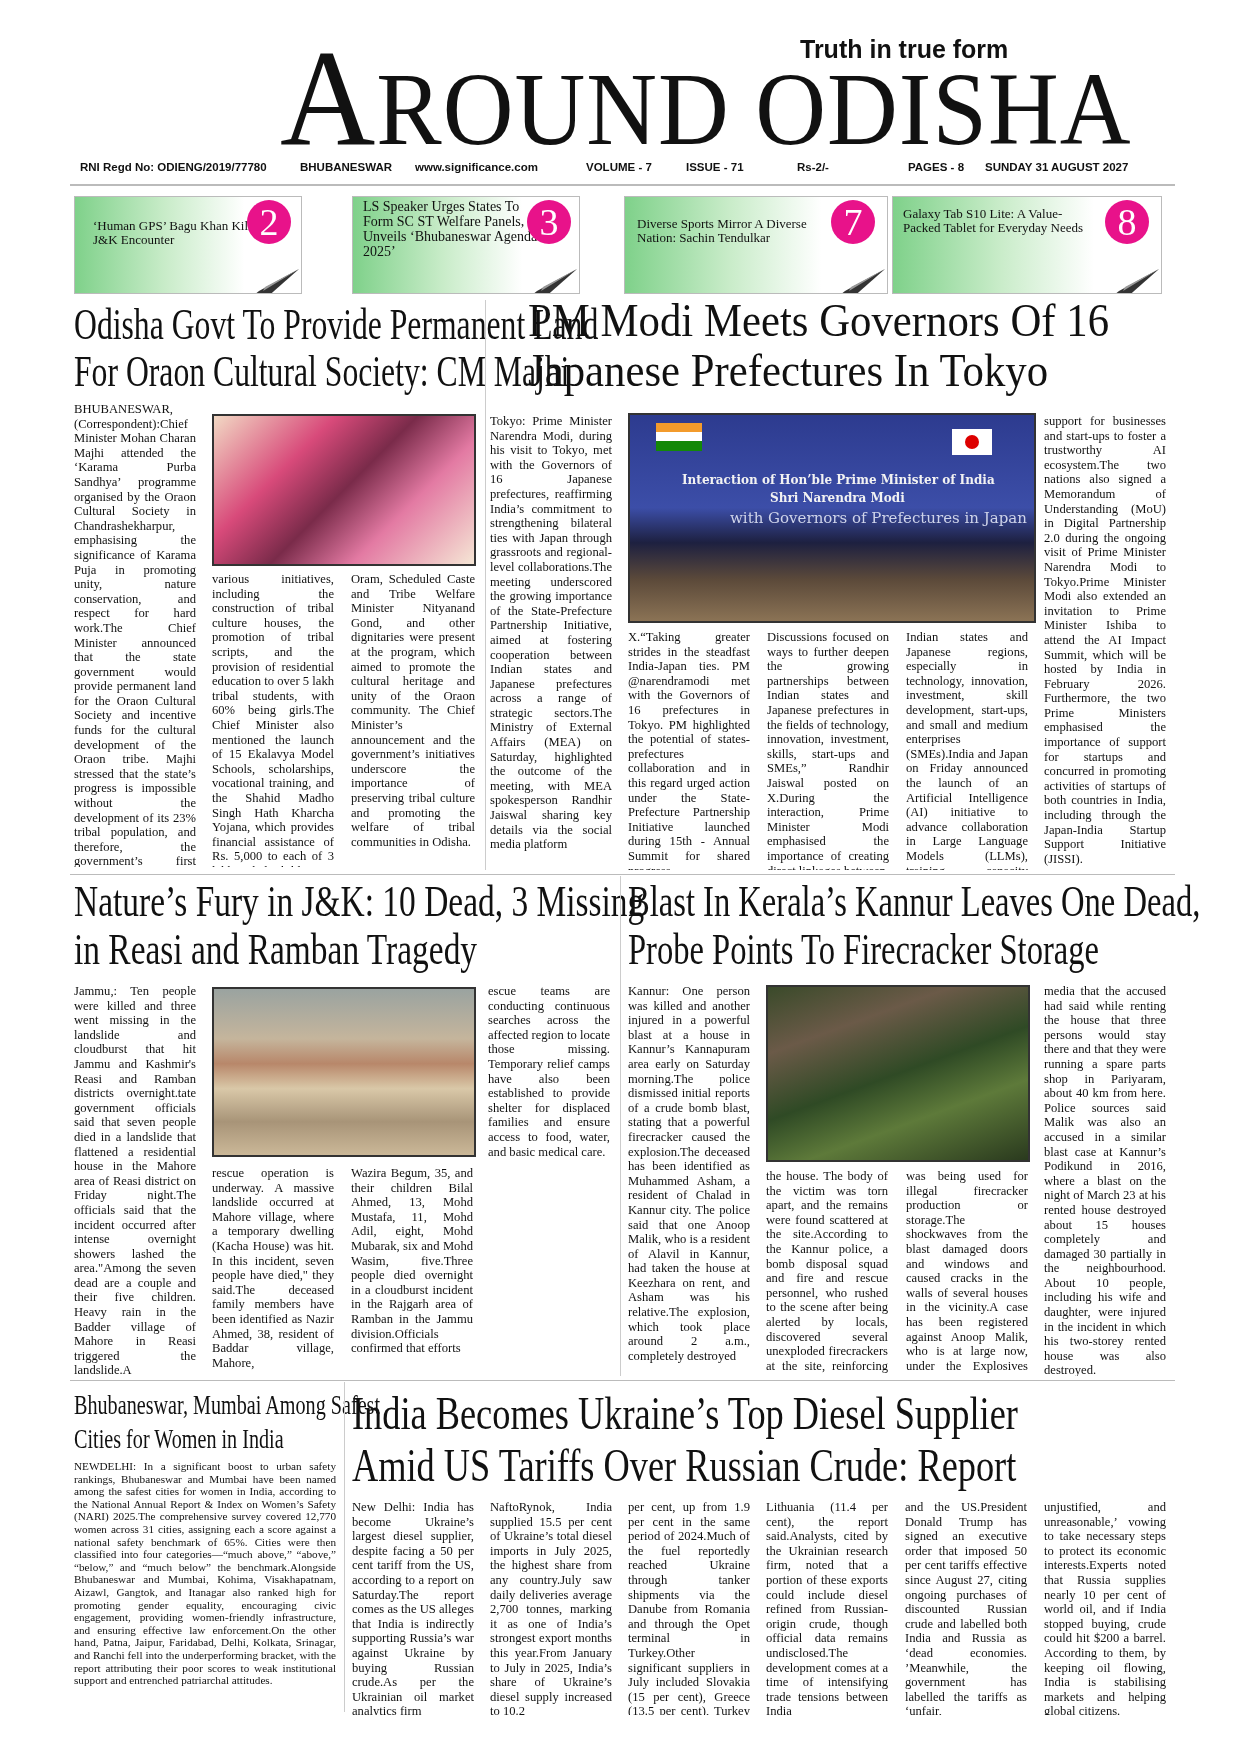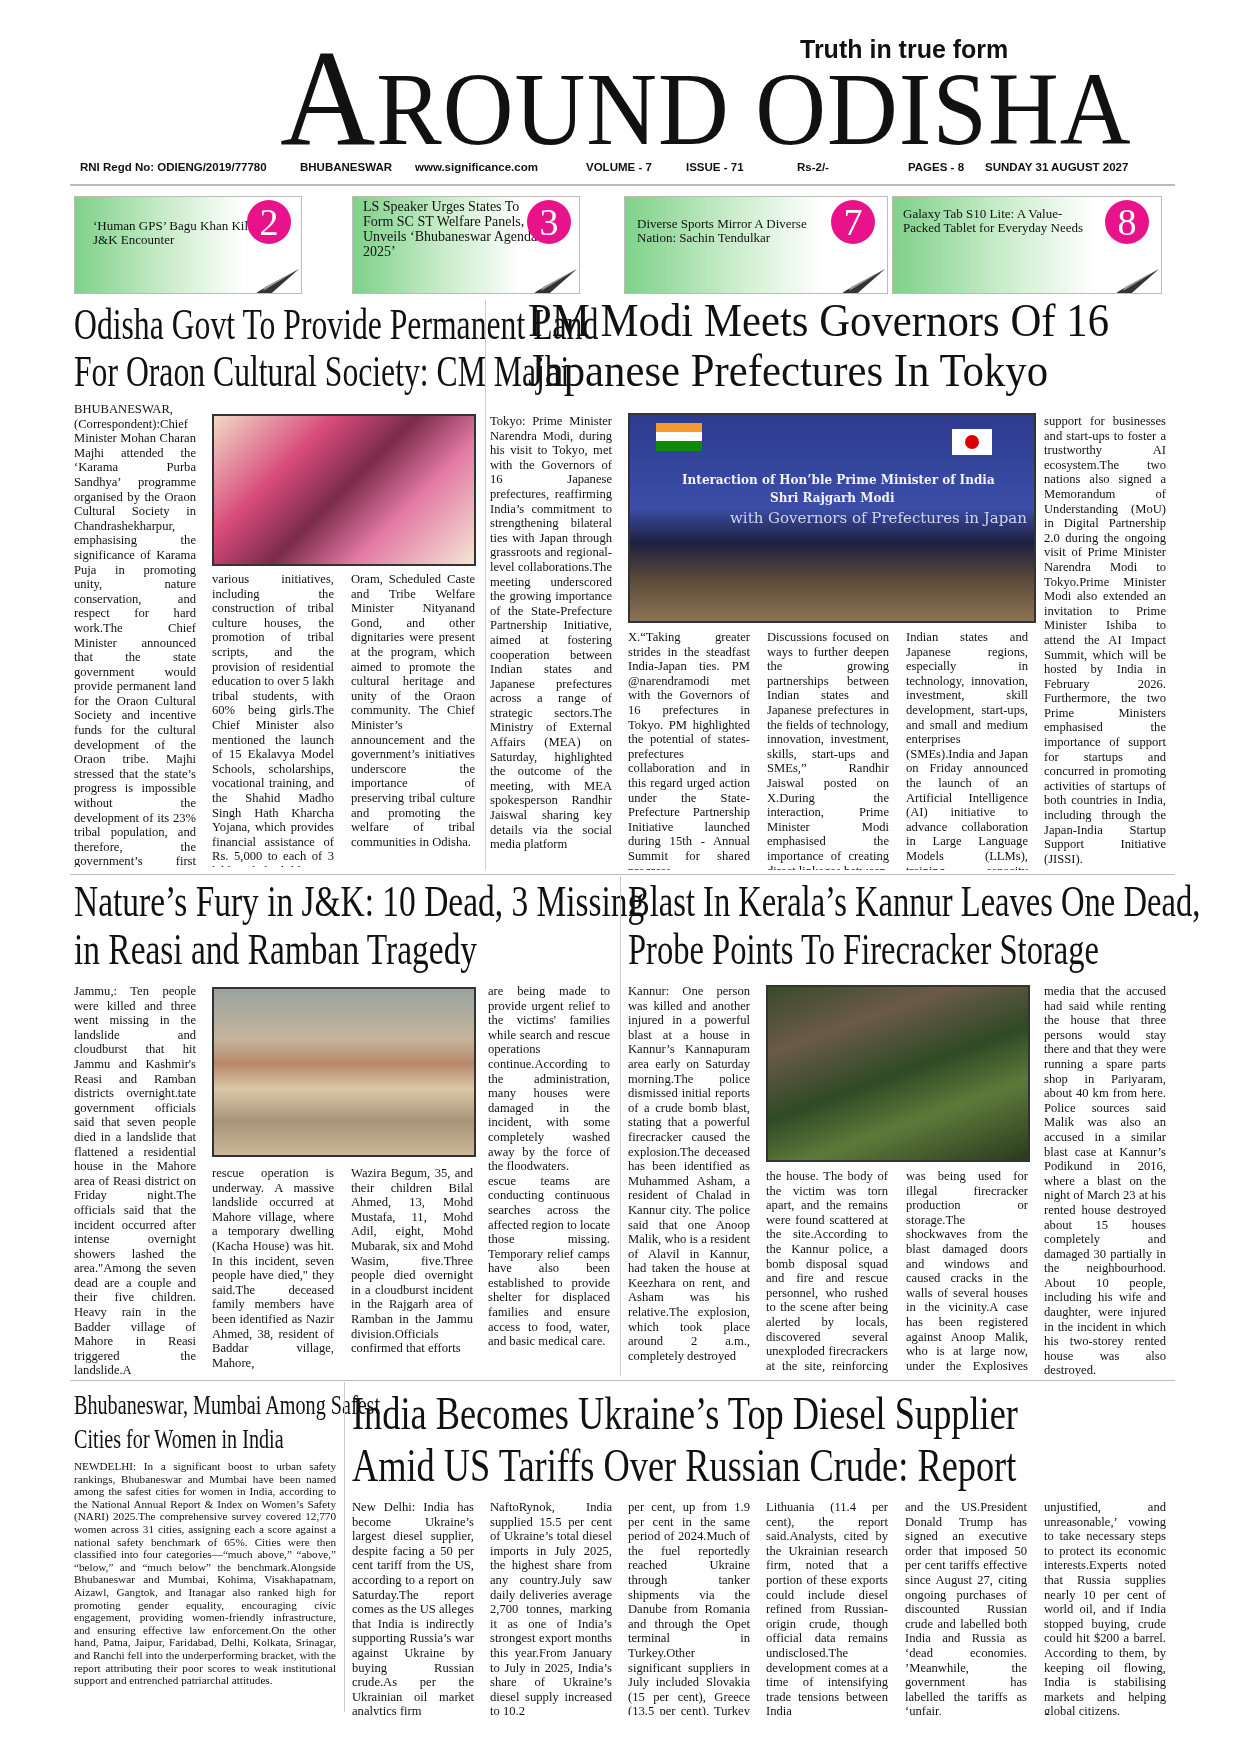--- a/index.html
+++ b/index.html
@@ -87,40 +87,39 @@
   <div class="headline" style="font-size:46px;line-height:50px;transform:scaleX(0.93);transform-origin:top left;">PM Modi Meets Governors Of 16</div>
   <div class="headline" style="font-size:46px;line-height:50px;transform:scaleX(0.93);transform-origin:top left;">Japanese Prefectures In Tokyo</div>
 </div>
 <div class="abs col" style="left:490px;top:414px;width:122px;height:455px;">Tokyo: Prime Minister Narendra Modi, during his visit to Tokyo, met with the Governors of 16 Japanese prefectures, reaffirming India’s commitment to strengthening bilateral ties with Japan through grassroots and regional-level collaborations.The meeting underscored the growing importance of the State-Prefecture Partnership Initiative, aimed at fostering cooperation between Indian states and Japanese prefectures across a range of strategic sectors.The Ministry of External Affairs (MEA) on Saturday, highlighted the outcome of the meeting, with MEA spokesperson Randhir Jaiswal sharing key details via the social media platform</div>
 <div class="abs photo" style="left:628px;top:413px;width:408px;height:210px;background:linear-gradient(180deg,#2d3b8f 0%,#3c4ea8 45%,#1d2040 62%,#5c4a3a 80%,#8b7355 100%);">
   <div style="position:absolute;left:26px;top:8px;width:46px;height:28px;background:linear-gradient(180deg,#f39b2c 33%,#fff 33%,#fff 66%,#138808 66%);"></div>
   <div style="position:absolute;right:42px;top:14px;width:40px;height:26px;background:#fff;">
       <div style="width:14px;height:14px;border-radius:50%;background:#d00;margin:6px auto;"></div>
     </div>
   <div style="position:absolute;left:52px;top:58px;color:#f2f2f2;font-size:12px;font-weight:bold;font-family:'DejaVu Serif',serif;white-space:nowrap;">Interaction of Hon’ble Prime Minister of India</div>
-  <div style="position:absolute;left:140px;top:76px;color:#f2f2f2;font-size:12px;font-weight:bold;font-family:'DejaVu Serif',serif;white-space:nowrap;">Shri Rajgarh Modi</div>
+  <div style="position:absolute;left:140px;top:76px;color:#f2f2f2;font-size:12px;font-weight:bold;font-family:'DejaVu Serif',serif;white-space:nowrap;">Shri Narendra Modi</div>
   <div style="position:absolute;left:100px;top:94px;color:#cfd4ea;font-size:15px;font-family:'DejaVu Serif',serif;white-space:nowrap;">with Governors of Prefectures in Japan</div>
 </div>
 <div class="abs col" style="left:628px;top:630px;width:122px;height:240px;">X.“Taking greater strides in the steadfast India-Japan ties. PM @narendramodi met with the Governors of 16 prefectures in Tokyo. PM highlighted the potential of states-prefectures collaboration and in this regard urged action under the State-Prefecture Partnership Initiative launched during 15th - Annual Summit for shared progress.</div>
 <div class="abs col" style="left:767px;top:630px;width:122px;height:240px;">Discussions focused on ways to further deepen the growing partnerships between Indian states and Japanese prefectures in the fields of technology, innovation, investment, skills, start-ups and SMEs,” Randhir Jaiswal posted on X.During the interaction, Prime Minister Modi emphasised the importance of creating direct linkages between</div>
 <div class="abs col" style="left:906px;top:630px;width:122px;height:240px;">Indian states and Japanese regions, especially in technology, innovation, investment, skill development, start-ups, and small and medium enterprises (SMEs).India and Japan on Friday announced the launch of an Artificial Intelligence (AI) initiative to advance collaboration in Large Language Models (LLMs), training, capacity building and</div>
 <div class="abs col" style="left:1044px;top:414px;width:122px;height:455px;">support for businesses and start-ups to foster a trustworthy AI ecosystem.The two nations also signed a Memorandum of Understanding (MoU) in Digital Partnership 2.0 during the ongoing visit of Prime Minister Narendra Modi to Tokyo.Prime Minister Modi also extended an invitation to Prime Minister Ishiba to attend the AI Impact Summit, which will be hosted by India in February 2026. Furthermore, the two Prime Ministers emphasised the importance of support for startups and concurred in promoting activities of startups of both countries in India, including through the Japan-India Startup Support Initiative (JISSI).</div>
 
 <div class="abs rule" style="left:70px;top:874px;width:1105px;height:1px;"></div>
 
 <div class="abs" style="left:74px;top:878px;width:540px;">
   <div class="headline" style="font-size:44px;line-height:48px;transform:scaleX(0.76);transform-origin:top left;">Nature’s Fury in J&amp;K: 10 Dead, 3 Missing</div>
   <div class="headline" style="font-size:44px;line-height:48px;transform:scaleX(0.76);transform-origin:top left;">in Reasi and Ramban Tragedy</div>
 </div>
 <div class="abs col" style="left:74px;top:984px;width:122px;height:390px;">Jammu,: Ten people were killed and three went missing in the landslide and cloudburst that hit Jammu and Kashmir's Reasi and Ramban districts overnight.tate government officials said that seven people died in a landslide that flattened a residential house in the Mahore area of Reasi district on Friday night.The officials said that the incident occurred after intense overnight showers lashed the area."Among the seven dead are a couple and their five children. Heavy rain in the Badder village of Mahore in Reasi triggered the landslide.A</div>
 <div class="abs photo" style="left:212px;top:987px;width:264px;height:170px;background:linear-gradient(180deg,#9aa3a0 0%,#c5b59c 30%,#b8876a 45%,#d9c8a8 60%,#a89478 80%,#cbb898 100%);"></div>
 <div class="abs col" style="left:212px;top:1166px;width:122px;height:210px;">rescue operation is underway. A massive landslide occurred at Mahore village, where a temporary dwelling (Kacha House) was hit. In this incident, seven people have died," they said.The deceased family members have been identified as Nazir Ahmed, 38, resident of Baddar village, Mahore,</div>
 <div class="abs col" style="left:351px;top:1166px;width:122px;height:210px;">Wazira Begum, 35, and their children Bilal Ahmed, 13, Mohd Mustafa, 11, Mohd Adil, eight, Mohd Mubarak, six and Mohd Wasim, five.Three people died overnight in a cloudburst incident in the Rajgarh area of Ramban in the Jammu division.Officials confirmed that efforts</div>
 <div class="abs col" style="left:488px;top:984px;width:122px;height:392px;">
-  <div>are being made to provide urgent relief to the victims' families while search and rescue operations continue.According to the administration, many houses were damaged in the incident, with some completely washed away by the force of the floodwaters.</div>
   <div>escue teams are conducting continuous searches across the affected region to locate those missing. Temporary relief camps have also been established to provide shelter for displaced families and ensure access to food, water, and basic medical care.</div>
 </div>
 
 <div class="abs vrule" style="left:620px;top:876px;height:500px;"></div>
 
 <div class="abs" style="left:628px;top:878px;width:550px;">
   <div class="headline" style="font-size:44px;line-height:48px;transform:scaleX(0.74);transform-origin:top left;">Blast In Kerala’s Kannur Leaves One Dead,</div>
   <div class="headline" style="font-size:44px;line-height:48px;transform:scaleX(0.74);transform-origin:top left;">Probe Points To Firecracker Storage</div>
 </div>
 <div class="abs col" style="left:628px;top:984px;width:122px;height:390px;">Kannur: One person was killed and another injured in a powerful blast at a house in Kannur’s Kannapuram area early on Saturday morning.The police dismissed initial reports of a crude bomb blast, stating that a powerful firecracker caused the explosion.The deceased has been identified as Muhammed Asham, a resident of Chalad in Kannur city. The police said that one Anoop Malik, who is a resident of Alavil in Kannur, had taken the house at Keezhara on rent, and Asham was his relative.The explosion, which took place around 2 a.m., completely destroyed</div>

